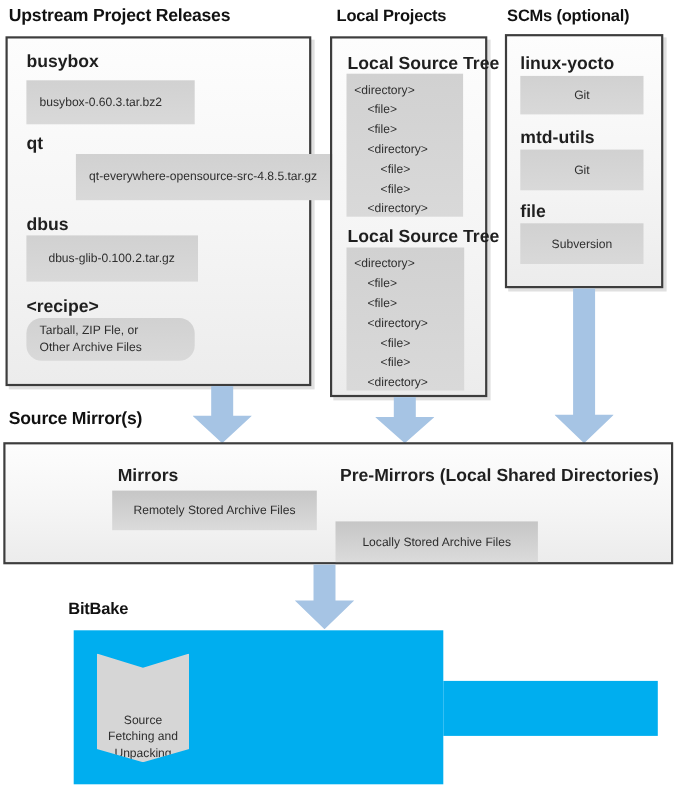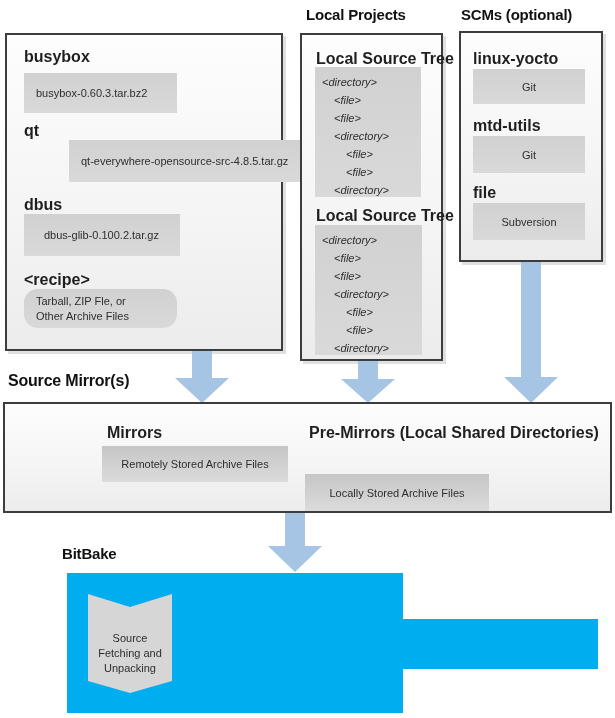--- a/index.html
+++ b/index.html
@@ -17,47 +17,48 @@
   .gray-box{
     position:absolute;background:linear-gradient(180deg,#d1d1d1,#d9d9d9);
     font-size:11px;color:#2e2e2e;box-sizing:border-box;
     display:flex;flex-direction:column;justify-content:center;
   }
   .gray-box.left{align-items:flex-start;padding-left:12px;}
   .gray-box.center{align-items:center;text-align:center;}
   .gray-box.darktop{background:linear-gradient(180deg,#c6c6c6,#dbdbdb);}
   .tree-box{
     position:absolute;background:linear-gradient(180deg,#d1d1d1,#d9d9d9);
-    font-size:11px;color:#2e2e2e;box-sizing:border-box;padding-top:6px;font-style:italic;
+    font-size:11px;color:#2e2e2e;box-sizing:border-box;padding-top:6px;
   }
   .tree-line{line-height:18px;white-space:nowrap;}
   .ind0{padding-left:7px;} .ind1{padding-left:19px;} .ind2{padding-left:31px;}
   .arrow{position:absolute;}
   .bb-main{position:absolute;left:67px;top:573px;width:336px;height:140px;}
   .bb-tab{position:absolute;left:403px;top:619px;width:195px;height:50px;}
   .chevron{
     position:absolute;left:21px;top:21px;width:84px;height:99px;background:#d6d6d6;
     clip-path:polygon(0 0,42px 13px,84px 0,84px 87px,42px 99px,0 87px);
-    display:flex;flex-direction:column;align-items:center;justify-content:center;
+    display:flex;flex-direction:column;align-items:center;justify-content:flex-end;
     padding-top:20px;box-sizing:border-box;font-size:11px;line-height:15px;color:#2e2e2e;text-align:center;
   }
   .a1{left:175px;top:351px;width:54px;height:52px;
       clip-path:polygon(17px 0,37px 0,37px 27px,54px 27px,27px 52px,0 27px,17px 27px);}
   .a2{left:341px;top:361px;width:54px;height:42px;
       clip-path:polygon(17px 0,37px 0,37px 18px,54px 18px,27px 42px,0 18px,17px 18px);}
   .a3{left:504px;top:262px;width:54px;height:141px;
       clip-path:polygon(17px 0,37px 0,37px 115px,54px 115px,27px 141px,0 115px,17px 115px);}
   .a4{left:268px;top:513px;width:54px;height:59px;
       clip-path:polygon(17px 0,37px 0,37px 33px,54px 33px,27px 59px,0 33px,17px 33px);}
 </style>
 </head>
 <body>
 
 <div id="canvas">
 
+  <div class="sec-title" style="left:8px;top:6px;">Upstream Project Releases</div>
   <div class="outer-box" style="left:5px;top:33px;width:278px;height:318px;">
     <div class="inner-label" style="left:17px;top:13px;">busybox</div>
     <div class="gray-box left" style="left:17px;top:38px;width:153px;height:40px;">
       <span>busybox-0.60.3.tar.bz2</span>
     </div>
     <div class="inner-label" style="left:17px;top:87px;">qt</div>
     <div class="gray-box left" style="left:17px;top:105px;width:259px;height:42px;margin-left:45px;">
       <span>qt-everywhere-opensource-src-4.8.5.tar.gz</span>
     </div>
     <div class="inner-label" style="left:17px;top:161px;">dbus</div>

